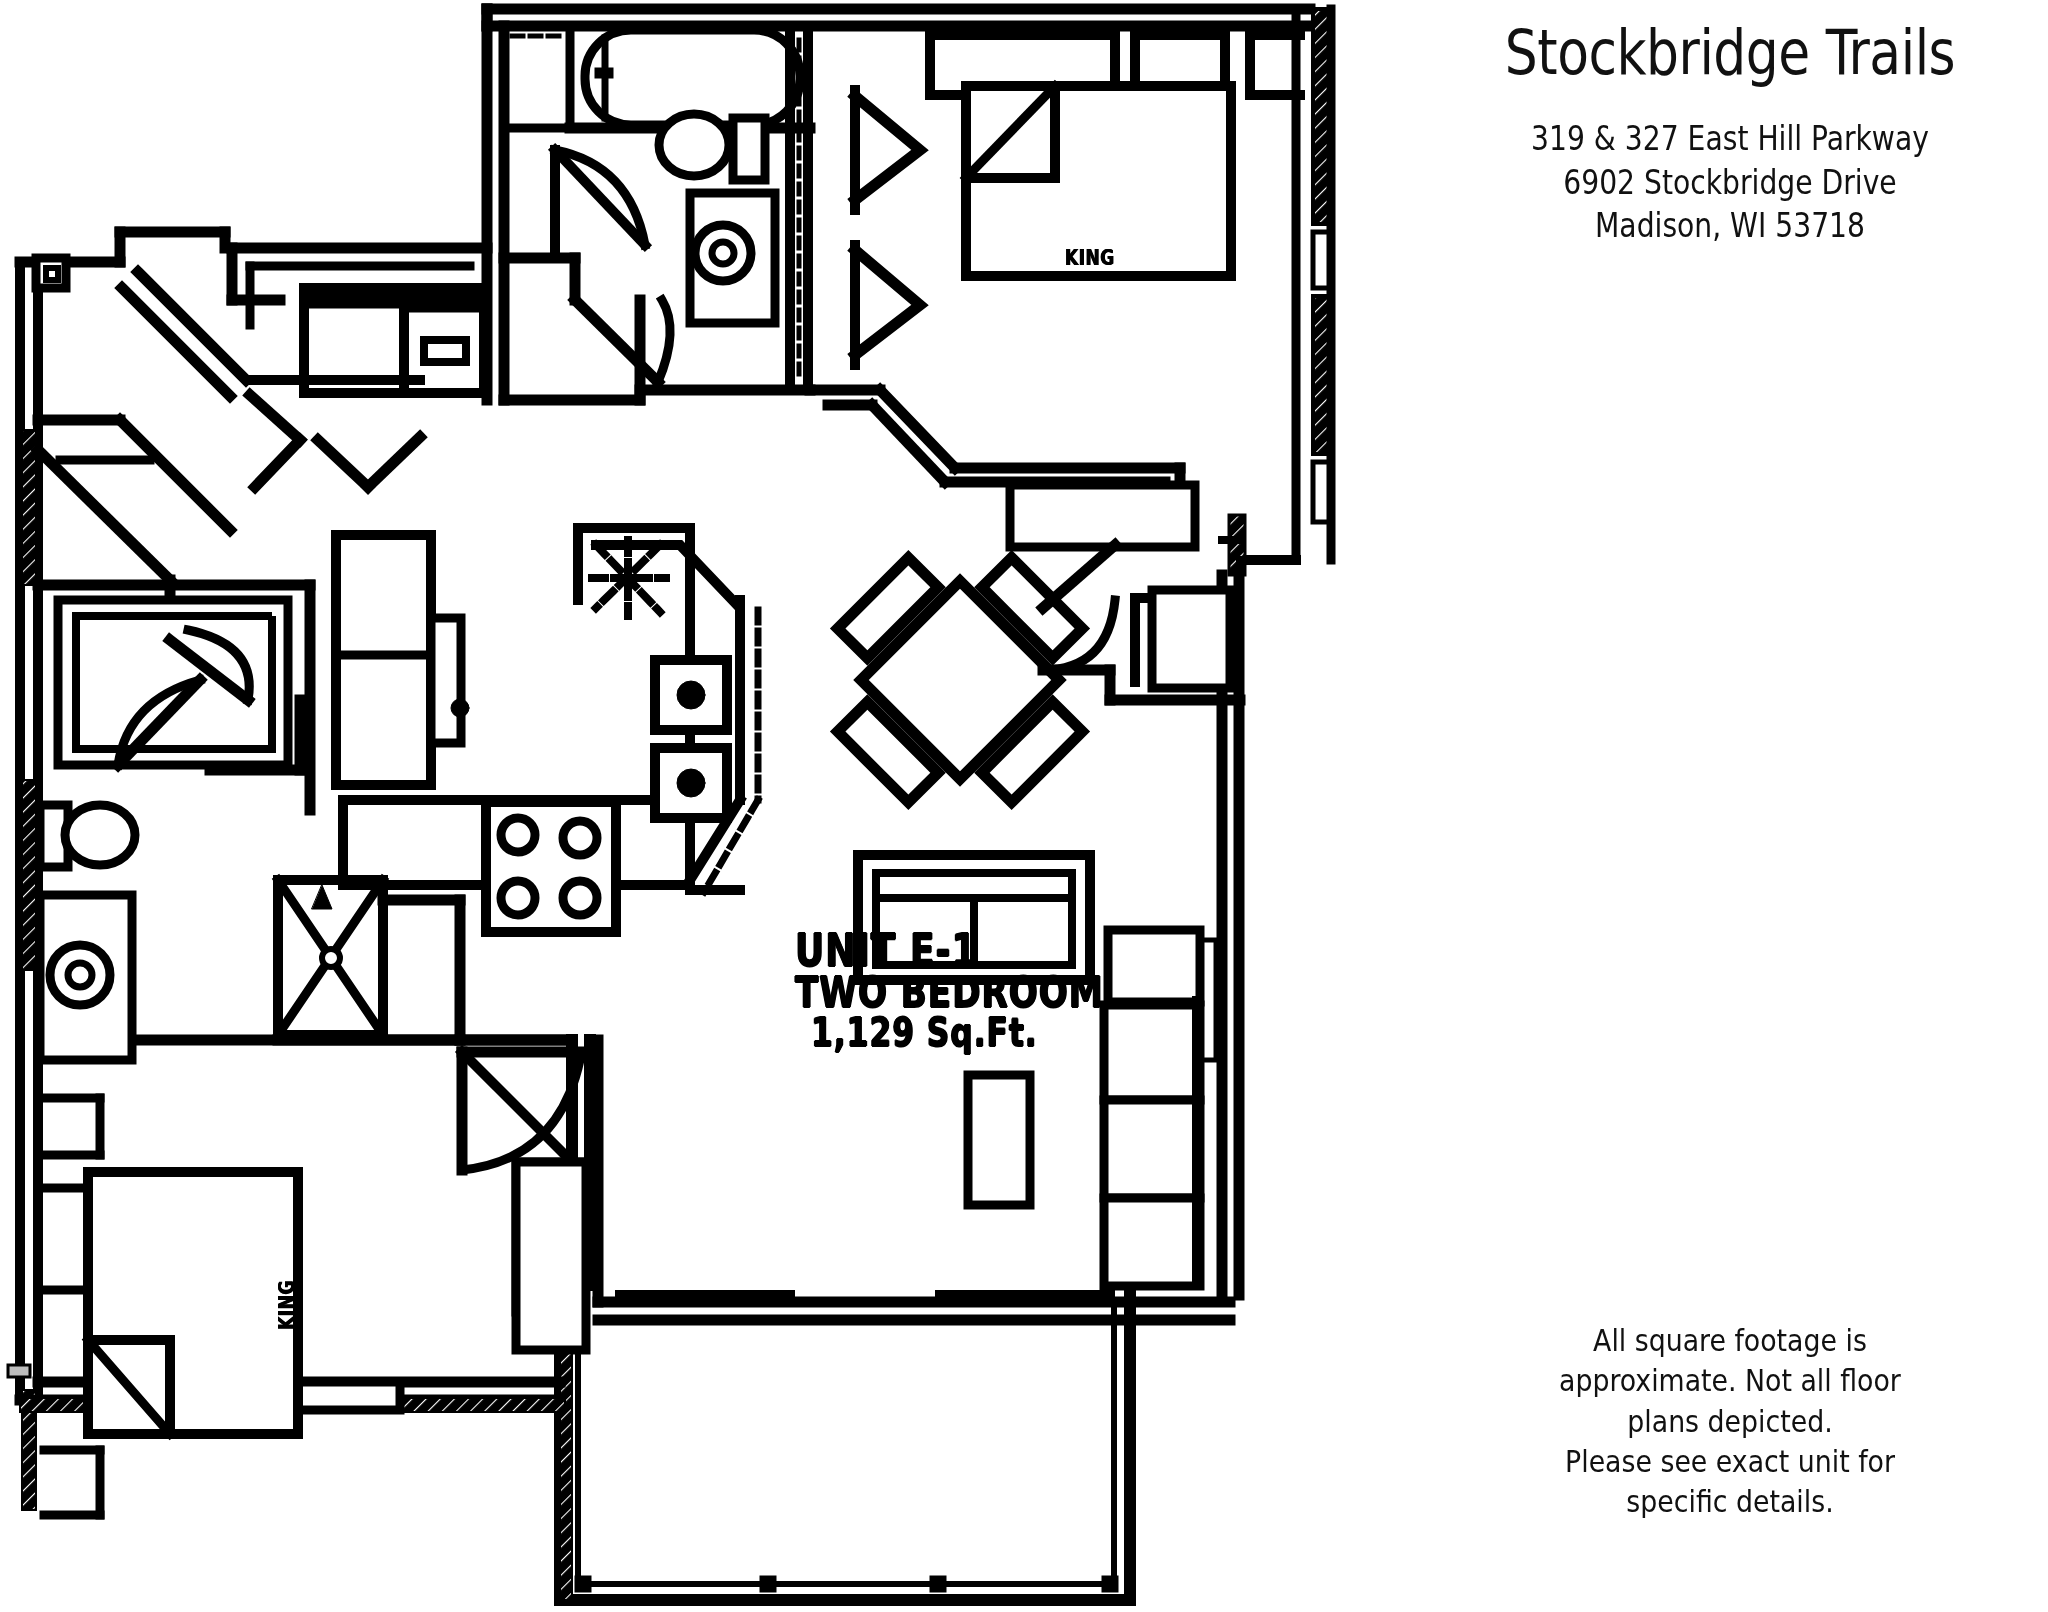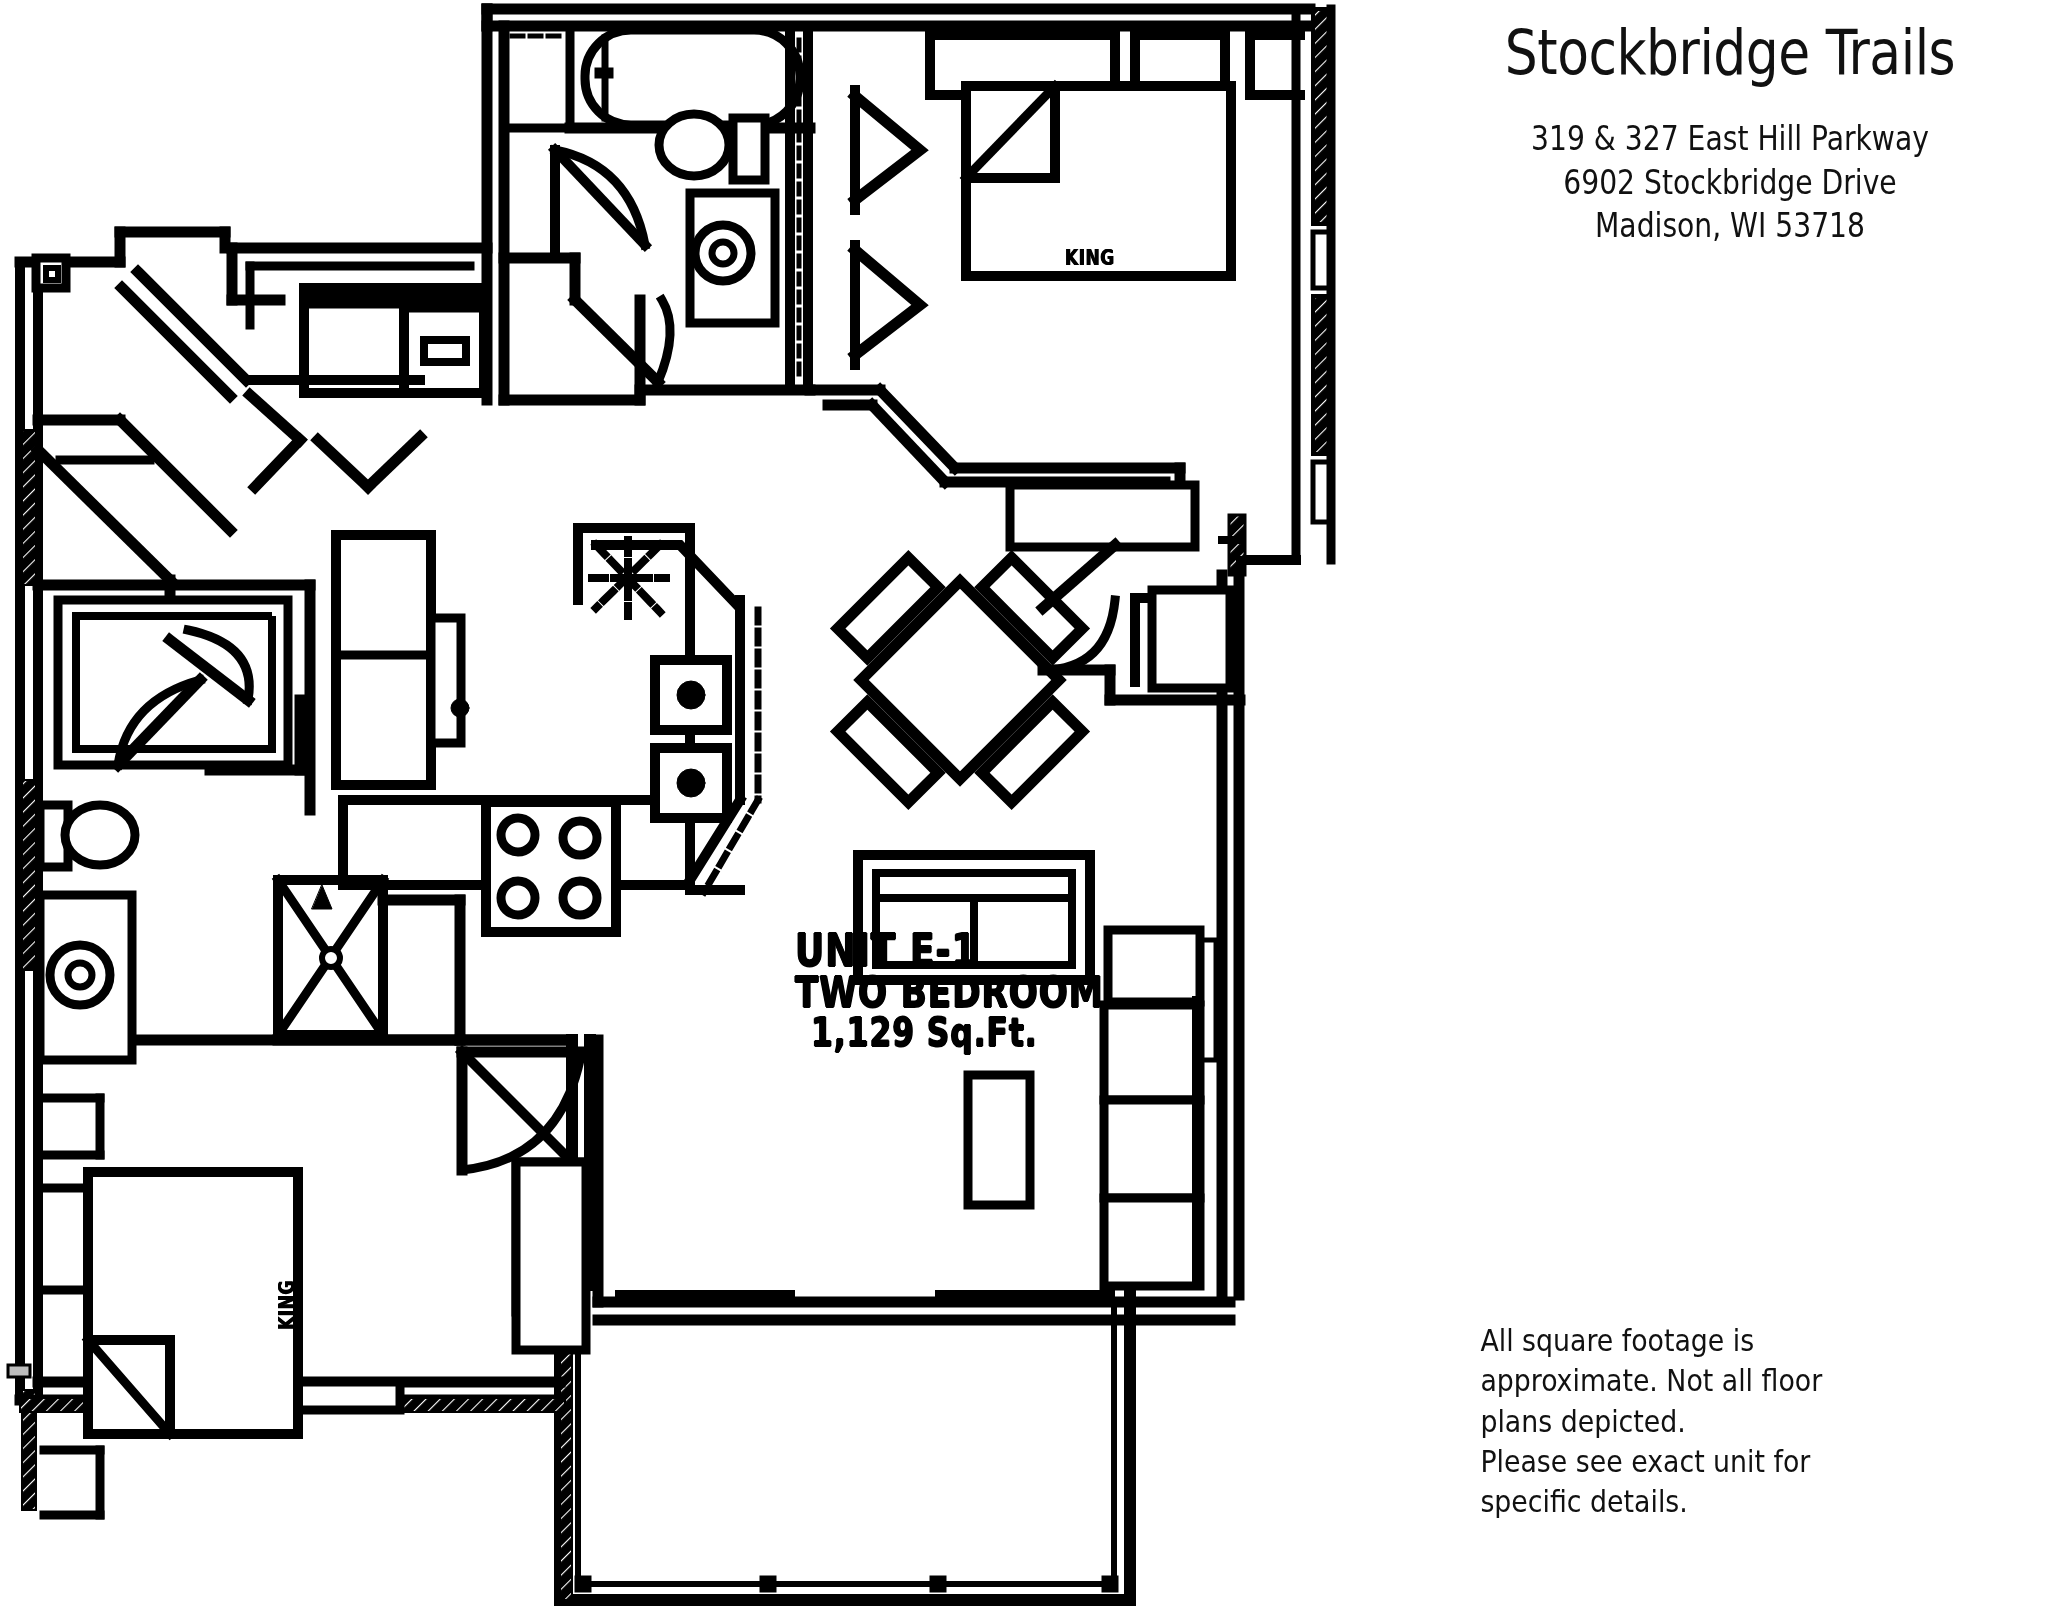--- a/index.html
+++ b/index.html
@@ -47,20 +47,21 @@
     line-height: 1.32;
     margin: 0;
     white-space: nowrap;
     transform: scaleX(0.95);
   }
   #disclaimer {
     position: absolute;
     left: 1470px;
     top: 1320px;
     width: 520px;
+    text-align: center;
     color: #111111;
   }
   .disc-line {
     font-family: "DejaVu Sans Condensed", "Liberation Sans Narrow", "Liberation Sans", sans-serif;
     font-size: 31px;
     line-height: 1.30;
     margin: 0;
     white-space: nowrap;
     transform: scaleX(0.96);
   }

